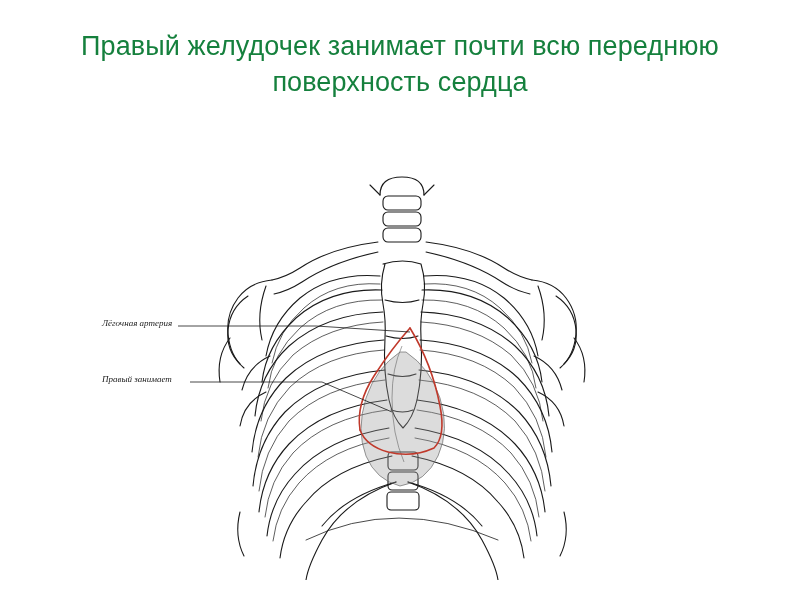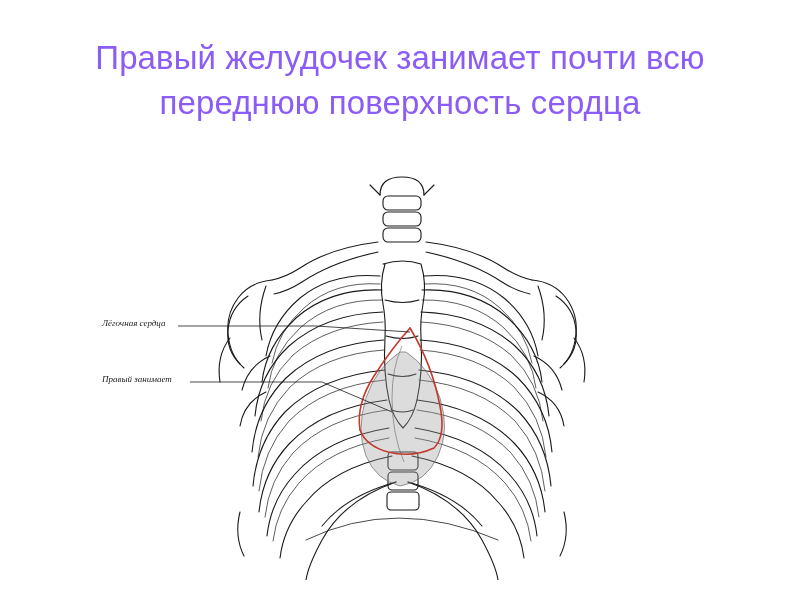--- a/index.html
+++ b/index.html
@@ -16,26 +16,26 @@
     position: relative;
   }
   .slide {
     position: absolute;
     inset: 0;
     background: #ffffff;
   }
   .title {
     position: absolute;
     left: 40px;
-    top: 36px;
+    top: 28px;
     width: 720px;
     text-align: center;
-    font-size: 33px;
+    font-size: 27px;
     line-height: 1.35;
-    color: #8b5cf6;
+    color: #15803d;
     font-family: "Liberation Sans", sans-serif;
     font-weight: normal;
     letter-spacing: 0.1px;
   }
   .figure {
     position: absolute;
     left: 80px;
     top: 160px;
     width: 640px;
     height: 420px;
@@ -176,18 +176,18 @@
         <path d="M330 168 q22 36 30 78 q6 30 -6 42 q-22 10 -46 4 q-22 -6 -28 -22" fill="none" stroke="#c0392b" stroke-width="1.6" stroke-linecap="round"></path>
         <path d="M280 270 q-4 -26 14 -54 q18 -28 36 -48" fill="none" stroke="#c0392b" stroke-width="1.6" stroke-linecap="round"></path>
       </g>
 
       <g stroke="#1a1a1a" stroke-width="0.8" fill="none">
         <path d="M98 166 L236 166 L330 172"></path>
         <path d="M110 222 L242 222 L312 252"></path>
       </g>
     </svg>
 
-    <div class="callout-label" id="label-pulmonary-artery">Лёгочная сердца</div>
+    <div class="callout-label" id="label-pulmonary-artery">Лёгочная артерия</div>
 
     <div class="callout-label" id="label-right-ventricle">Правый занимает</div>
   </div>
 
 </div>
 
 </body></html>

